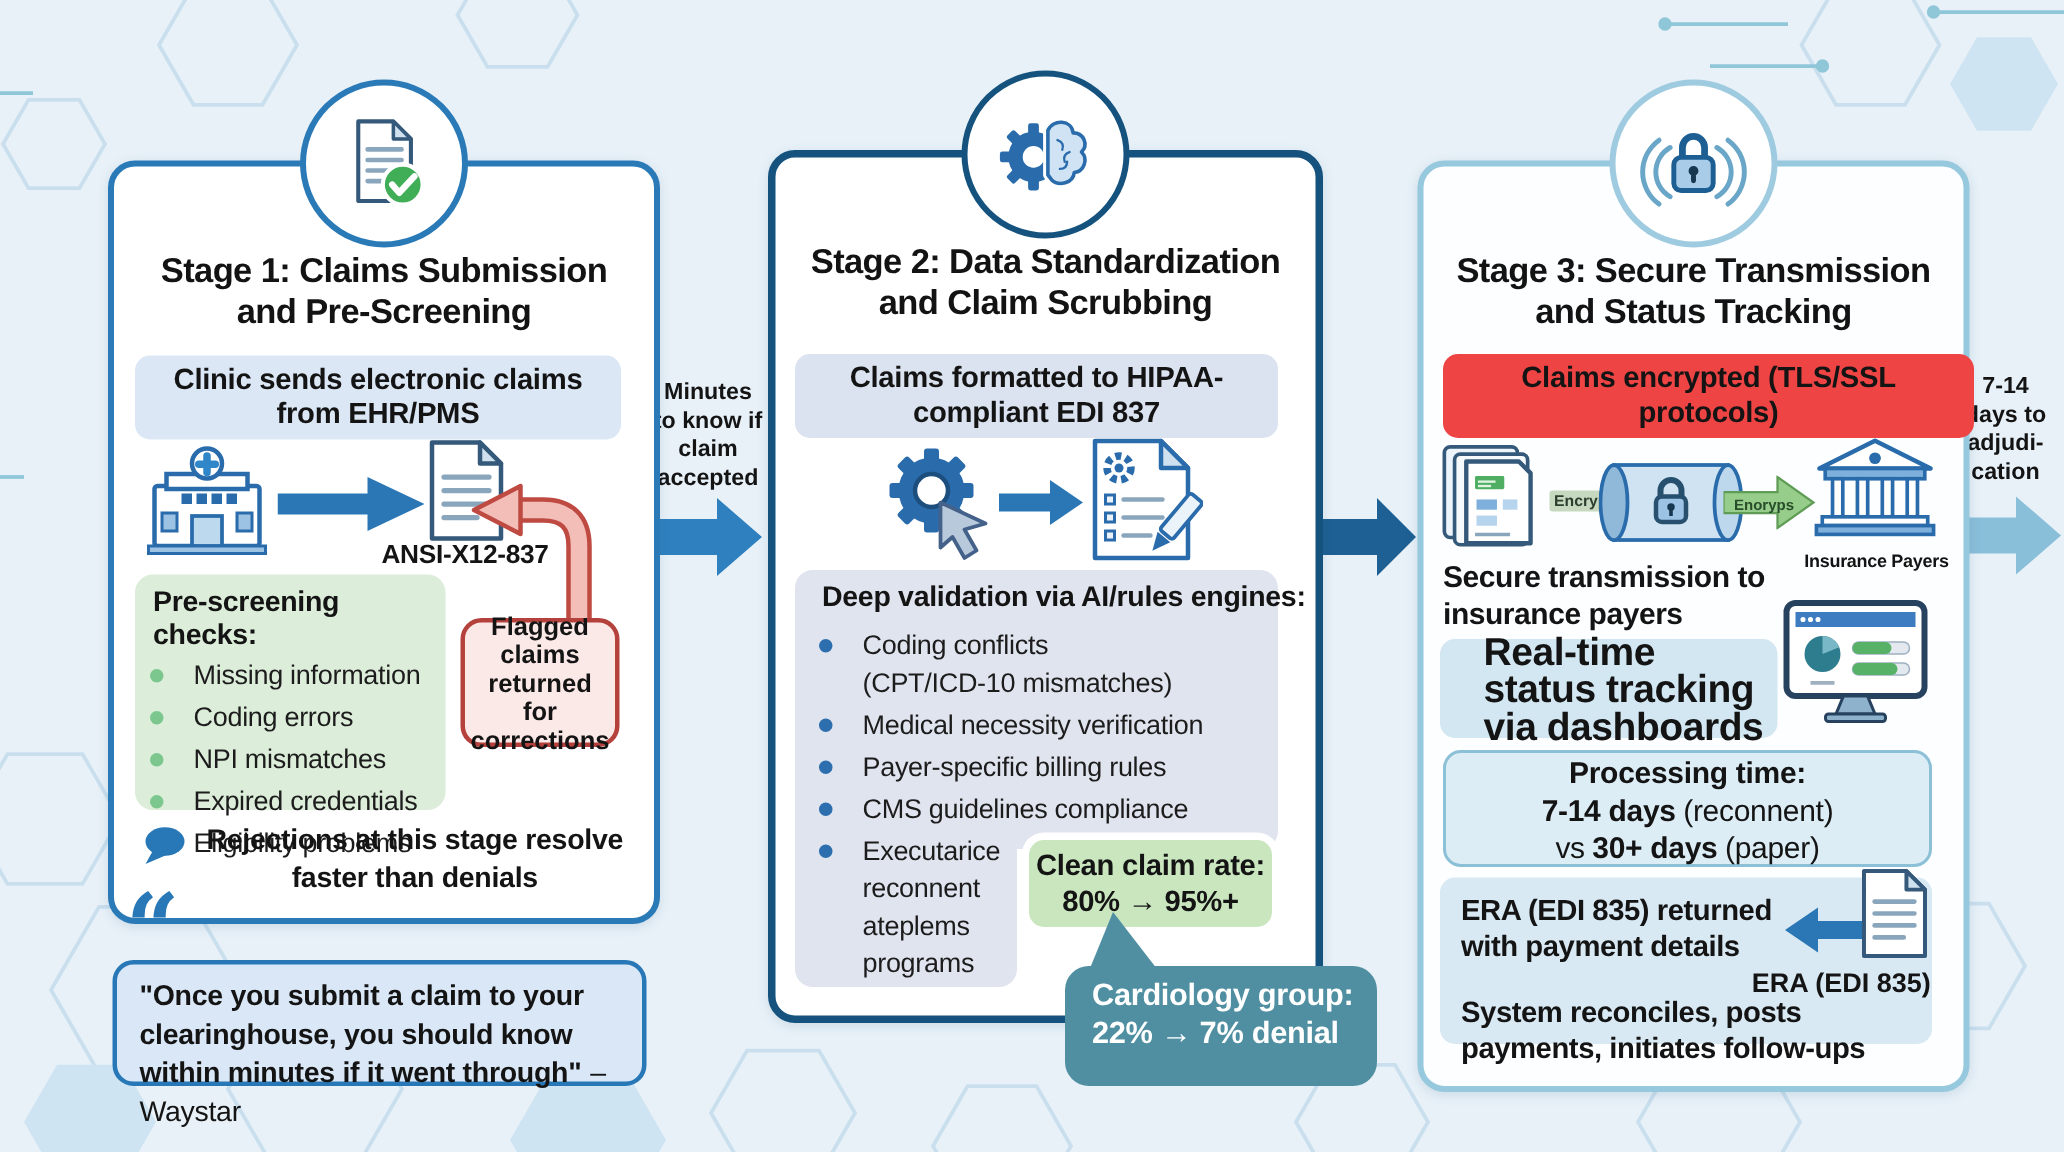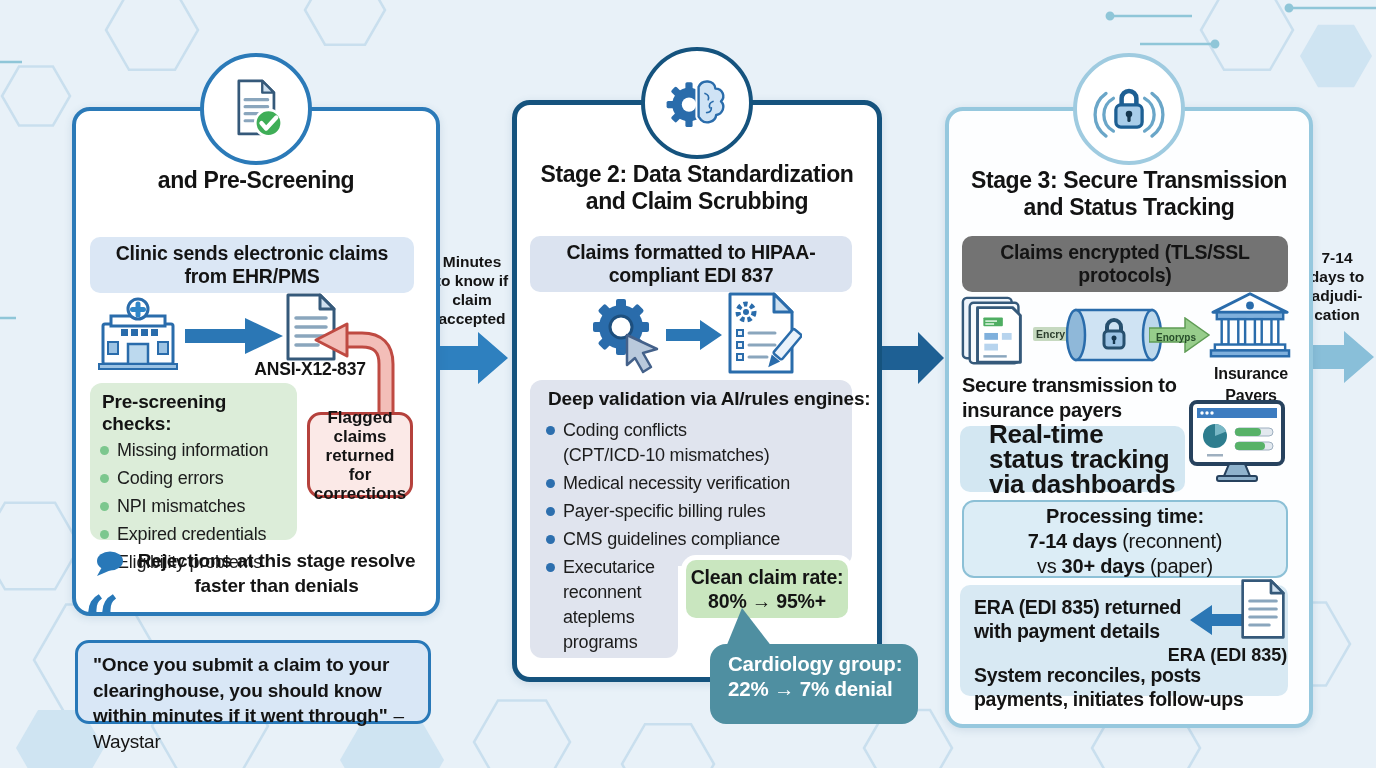--- a/index.html
+++ b/index.html
@@ -22,21 +22,21 @@
         font-size:23px;line-height:27px;letter-spacing:-.4px;color:#131313}
   .stage-title span{display:block}
   .infobox{position:absolute;border-radius:10px;display:flex;flex-direction:column;
         align-items:center;justify-content:center;text-align:center;
         font-weight:700;font-size:19.5px;line-height:23px;letter-spacing:-.2px;padding:0 12px;box-sizing:border-box}
   
   .checks-box{position:absolute;left:14px;top:272px;width:207px;height:157px;background:#dcedd9;
         border-radius:12px;padding:8px 10px;box-sizing:border-box}
   .list-title{font-weight:700;font-size:19px;letter-spacing:-.2px;margin:0 0 3px 2px}
   ul.bullet-list{list-style:none;margin:0;padding:0}
-  ul.bullet-list li{display:flex;gap:8px;align-items:flex-start;margin-bottom:3px;
+  ul.bullet-list li{display:flex;gap:20px;align-items:flex-start;margin-bottom:3px;
         font-size:18px;line-height:25px;color:#1c1c1c;letter-spacing:-.2px}
   ul.bullet-list .dot{width:9px;height:9px;border-radius:50%;flex:none;margin-top:8px}
   .checks-list .dot{background:#7cc78e}
   .validation-list .dot{background:#2d6fae}
   .validation-list li:last-child{width:112px}
   .li-text{white-space:pre-line}
   .flagged-box{position:absolute;left:231px;top:301px;width:106px;height:86px;background:#fbe9e7;
         border:3px solid #b5413c;border-radius:14px;display:flex;align-items:center;justify-content:center;
         text-align:center;font-weight:700;font-size:17px;line-height:19px;box-sizing:border-box;padding:2px}
   .note-row{position:absolute;left:8px;right:4px;top:437px;display:flex;gap:7px;justify-content:center}
@@ -55,21 +55,21 @@
   .clean-box{position:absolute;left:169px;top:455px;width:162px;height:58px;background:#c9e6bf;border-radius:10px;
         box-shadow:0 0 0 5px #ffffff;display:flex;flex-direction:column;align-items:center;justify-content:center;
         font-weight:700;font-size:19.5px;line-height:24px;letter-spacing:-.2px}
   #callout{position:absolute;left:710px;top:644px;width:208px;height:80px;background:#4f8fa1;border-radius:16px;
         color:#ffffff;z-index:4;padding:8px 0 0 18px;box-sizing:border-box;
         font-weight:700;font-size:20.5px;line-height:24.5px;letter-spacing:-.2px}
   #callout span{display:block}
   
   .pill{position:absolute;font-weight:700;font-size:10.5px;letter-spacing:0;padding:1px 3px;border-radius:2px}
   .payers-label{position:absolute;left:252px;top:252px;width:100px;text-align:center;
-        font-weight:700;font-size:16px;line-height:22px;letter-spacing:-.2px}
+        font-weight:700;font-size:12px;line-height:22px;letter-spacing:-.2px}
   .side-text{position:absolute;font-weight:700;font-size:20px;line-height:25px;letter-spacing:-.3px}
   .rt-box{position:absolute;left:11px;top:315px;width:225px;height:66px;background:#d3e7f2;border-radius:10px;
         display:flex;align-items:center;padding-left:29px;box-sizing:border-box;
         font-weight:700;font-size:26px;line-height:25px;letter-spacing:-.3px}
   .proc-box{position:absolute;left:13px;top:389px;width:326px;height:78px;background:#dcedf6;
         border:2.5px solid #8cc0d6;border-radius:12px;box-sizing:border-box;text-align:center;
         font-size:20px;line-height:25px;padding-top:2px;letter-spacing:-.2px}
   .proc-box .b{font-weight:700}
   .proc-box .r{font-weight:400}
   .proc-line span + span{margin-left:5px}
@@ -122,20 +122,21 @@
         <path d="M58 14 l15 15 h-15 z" fill="#cfe0ef" stroke="#35597a" stroke-width="3" stroke-linejoin="round"></path>
         <g stroke="#8aa6bd" stroke-width="4" stroke-linecap="round">
           <path d="M36 38 h29 M36 47 h29 M36 56 h29 M36 65 h18"></path>
         </g>
         <circle cx="66" cy="68" r="17" fill="#3fae57" stroke="#fff" stroke-width="3.5"></circle>
         <path d="M57 68 l6 7 l13 -14" stroke="#fff" stroke-width="5.5" fill="none" stroke-linecap="round" stroke-linejoin="round"></path>
       </svg>
     </span>
   </div>
   <div class="stage-title">
+    <span>Stage 1: Claims Submission</span>
       <span>and Pre-Screening</span>
   </div>
   <div class="infobox" style="left:14px;top:126px;width:324px;height:56px;background:#dbe7f5">
     <span>Clinic sends electronic claims from EHR/PMS</span>
   </div>
 
   <span class="abs" style="left:19px;top:185px">
     <svg width="86" height="74" viewBox="0 0 86 74">
       <rect x="8" y="28" width="70" height="40" rx="2" fill="#fff" stroke="#2a6cab" stroke-width="3"></rect>
       <rect x="16" y="20" width="54" height="10" fill="#fff" stroke="#2a6cab" stroke-width="3"></rect>
@@ -370,21 +371,21 @@
         <rect x="34" y="45" width="32" height="27" rx="6" fill="#a9cde9" stroke="#1d5f93" stroke-width="4"></rect>
         <circle cx="50" cy="56" r="4" fill="#16374f"></circle>
         <rect x="48" y="58" width="4" height="8" rx="2" fill="#16374f"></rect>
       </svg>
     </span>
   </div>
   <div class="stage-title">
     <span>Stage 3: Secure Transmission</span>
       <span>and Status Tracking</span>
   </div>
-  <div class="infobox" style="left:13px;top:125px;width:326px;height:56px;background:#737373">
+  <div class="infobox" style="left:13px;top:125px;width:354px;height:56px;background:#ef4444">
     <span>Claims encrypted (TLS/SSL protocols)</span>
   </div>
 
   <span class="abs" style="left:10px;top:182px">
     <svg width="76" height="78" viewBox="0 0 78 78">
       <rect x="4" y="4" width="50" height="62" rx="4" fill="#eef4fb" stroke="#35597a" stroke-width="2.5"></rect>
       <rect x="11" y="9" width="50" height="62" rx="4" fill="#f6fafd" stroke="#35597a" stroke-width="2.5"></rect>
       <path d="M19 14 h36 l8 8 v48 h-44 z" fill="#fff" stroke="#35597a" stroke-width="3" stroke-linejoin="round"></path>
       <rect x="25" y="24" width="20" height="9" rx="1" fill="#4fae62"></rect>
       <rect x="27" y="27" width="12" height="1.6" fill="#dff5e2"></rect>

